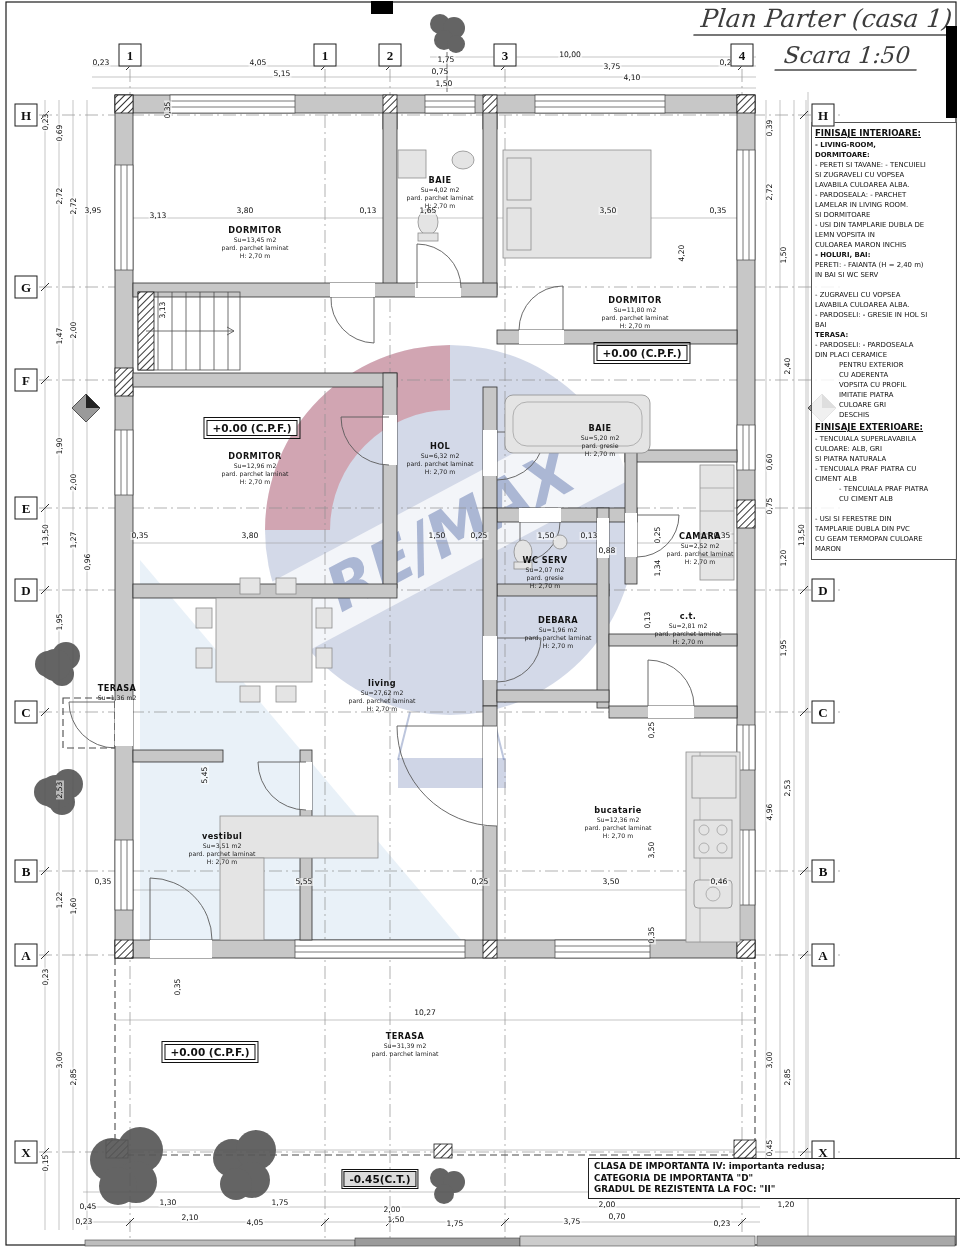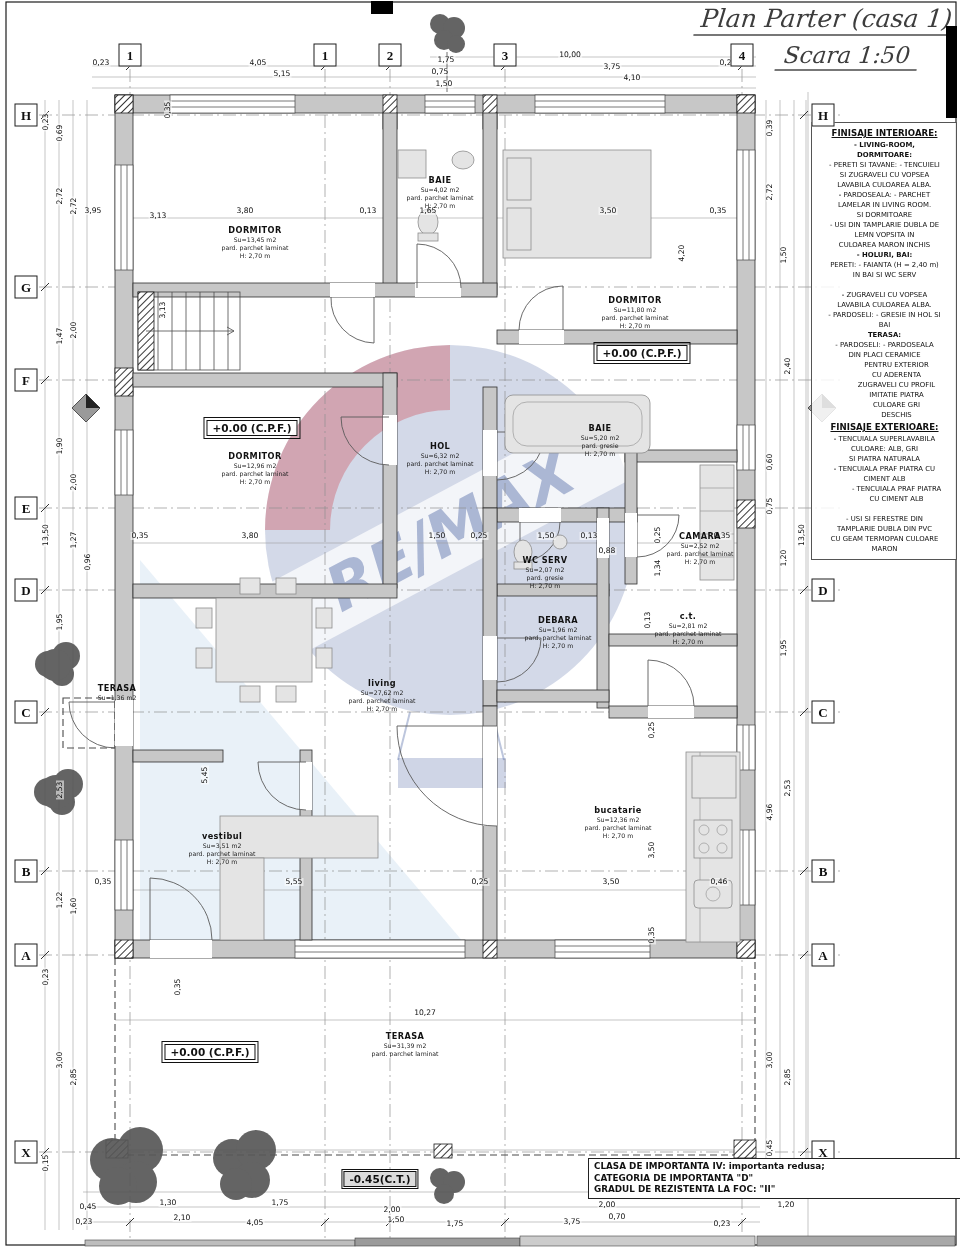--- a/index.html
+++ b/index.html
@@ -30,21 +30,21 @@
        background:rgba(255,255,255,.55);padding:0 1px;white-space:nowrap;z-index:5;}
   .dim.rot{transform:translate(-50%,-50%) rotate(-90deg);}
   .room{position:absolute;transform:translate(-50%,-50%);text-align:center;white-space:nowrap;z-index:5;}
   .rname{font-weight:bold;font-size:8.2px;letter-spacing:.4px;}
   .rline{font-size:6.2px;color:#222;margin-top:1px;}
   .level{position:absolute;transform:translate(-50%,-50%);font-weight:bold;font-size:10.5px;
          border:1.6px solid #111;outline:1px solid #111;outline-offset:2px;
          background:rgba(255,255,255,.92);padding:1px 5px;white-space:nowrap;z-index:6;}
   .level.ct{background:#dcdcdc;outline-offset:1px;}
   #notes{position:absolute;left:811px;top:122px;width:146px;border:1px solid #555;
-         background:rgba(255,255,255,.85);padding:3px 2px 5px 3px;z-index:6;box-sizing:border-box;text-align:center;}
+         background:rgba(255,255,255,.85);padding:3px 2px 5px 3px;z-index:6;box-sizing:border-box;}
   .nline{font-size:6.9px;line-height:10px;color:#101010;white-space:nowrap;}
   .nline.b{font-weight:bold;}
   .nline.u{font-size:8.6px;text-decoration:underline;margin:2px 0 2px 0;}
   .nline.ind{padding-left:24px;}
   #footer{position:absolute;left:588px;top:1158px;width:400px;border:1.5px solid #222;
           background:#fff;padding:2px 5px;z-index:7;box-sizing:border-box;}
   .fline{font-weight:bold;font-size:8.8px;line-height:11.5px;white-space:nowrap;}
   #title-block{position:absolute;right:2px;top:4px;text-align:right;z-index:7;}
   .t1{display:inline-block;font:italic 25px "DejaVu Serif",serif;color:#3d3d3d;
       border-bottom:2px solid #777;padding:0 6px 1px 6px;transform:skewX(-6deg);}
@@ -327,21 +327,21 @@
       <div class="nline">&nbsp;</div>
       <div class="nline">- ZUGRAVELI CU VOPSEA</div>
       <div class="nline">LAVABILA CULOAREA ALBA.</div>
       <div class="nline">- PARDOSELI: - GRESIE IN HOL SI</div>
       <div class="nline">BAI</div>
       <div class="nline b">TERASA:</div>
       <div class="nline">- PARDOSELI: - PARDOSEALA</div>
       <div class="nline">DIN PLACI CERAMICE</div>
       <div class="nline ind">PENTRU  EXTERIOR</div>
       <div class="nline ind">CU ADERENTA</div>
-      <div class="nline ind">ZUGRAVELI CU PROFIL</div>
+      <div class="nline ind">VOPSITA CU PROFIL</div>
       <div class="nline ind">IMITATIE PIATRA</div>
       <div class="nline ind">CULOARE GRI</div>
       <div class="nline ind">DESCHIS</div>
       <div class="nline b u">FINISAJE  EXTERIOARE:</div>
       <div class="nline">- TENCUIALA SUPERLAVABILA</div>
       <div class="nline">CULOARE: ALB, GRI</div>
       <div class="nline">SI PIATRA NATURALA</div>
       <div class="nline">- TENCUIALA PRAF PIATRA CU</div>
       <div class="nline">CIMENT ALB</div>
       <div class="nline ind">- TENCUIALA PRAF PIATRA</div>
@@ -442,29 +442,29 @@
     <div class="dim" style="left: 589px; top: 536px;">0,13</div>
     <div class="dim" style="left: 607px; top: 551px;">0,88</div>
     <div class="dim" style="left: 722px; top: 536px;">0,35</div>
     <div class="dim rot" style="left: 658px; top: 535px;">0,25</div>
     <div class="dim rot" style="left: 658px; top: 568px;">1,34</div>
     <div class="dim rot" style="left: 648px; top: 620px;">0,13</div>
     <div class="dim rot" style="left: 652px; top: 730px;">0,25</div>
     <div class="dim rot" style="left: 652px; top: 850px;">3,50</div>
     <div class="dim rot" style="left: 652px; top: 935px;">0,35</div>
     <div class="dim" style="left: 103px; top: 882px;">0,35</div>
-    <div class="dim" style="left: 294px; top: 882px;">5,55</div>
+    <div class="dim" style="left: 304px; top: 882px;">5,55</div>
     <div class="dim" style="left: 480px; top: 882px;">0,25</div>
     <div class="dim" style="left: 611px; top: 882px;">3,50</div>
     <div class="dim" style="left: 719px; top: 882px;">0,46</div>
     <div class="dim" style="left: 425px; top: 1013px;">10,27</div>
     <div class="dim" style="left: 88px; top: 1207px;">0,45</div>
     <div class="dim" style="left: 84px; top: 1222px;">0,23</div>
     <div class="dim" style="left: 168px; top: 1203px;">1,30</div>
-    <div class="dim" style="left: 182px; top: 1218px;">2,10</div>
+    <div class="dim" style="left: 190px; top: 1218px;">2,10</div>
     <div class="dim" style="left: 280px; top: 1203px;">1,75</div>
     <div class="dim" style="left: 255px; top: 1223px;">4,05</div>
     <div class="dim" style="left: 392px; top: 1210px;">2,00</div>
     <div class="dim" style="left: 396px; top: 1220px;">1,50</div>
     <div class="dim" style="left: 455px; top: 1224px;">1,75</div>
     <div class="dim" style="left: 607px; top: 1205px;">2,00</div>
     <div class="dim" style="left: 617px; top: 1217px;">0,70</div>
     <div class="dim" style="left: 572px; top: 1222px;">3,75</div>
     <div class="dim" style="left: 786px; top: 1205px;">1,20</div>
     <div class="dim" style="left: 722px; top: 1224px;">0,23</div>

